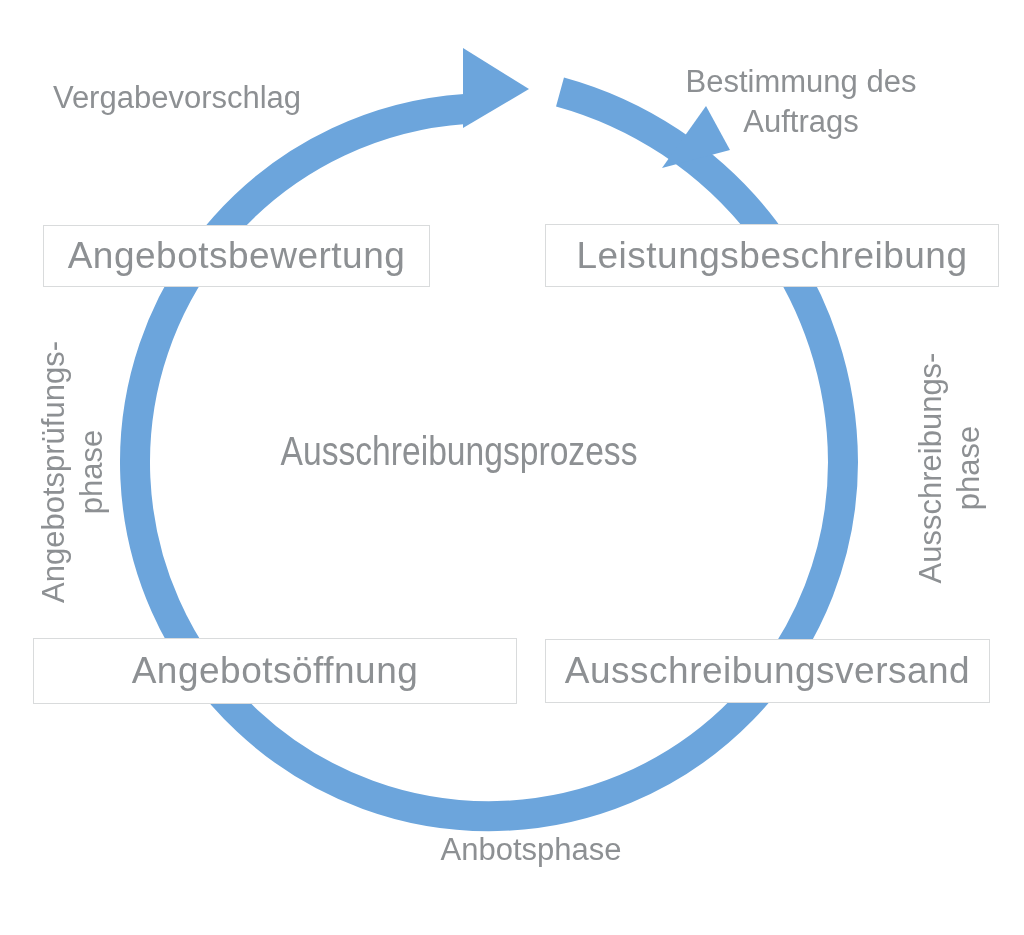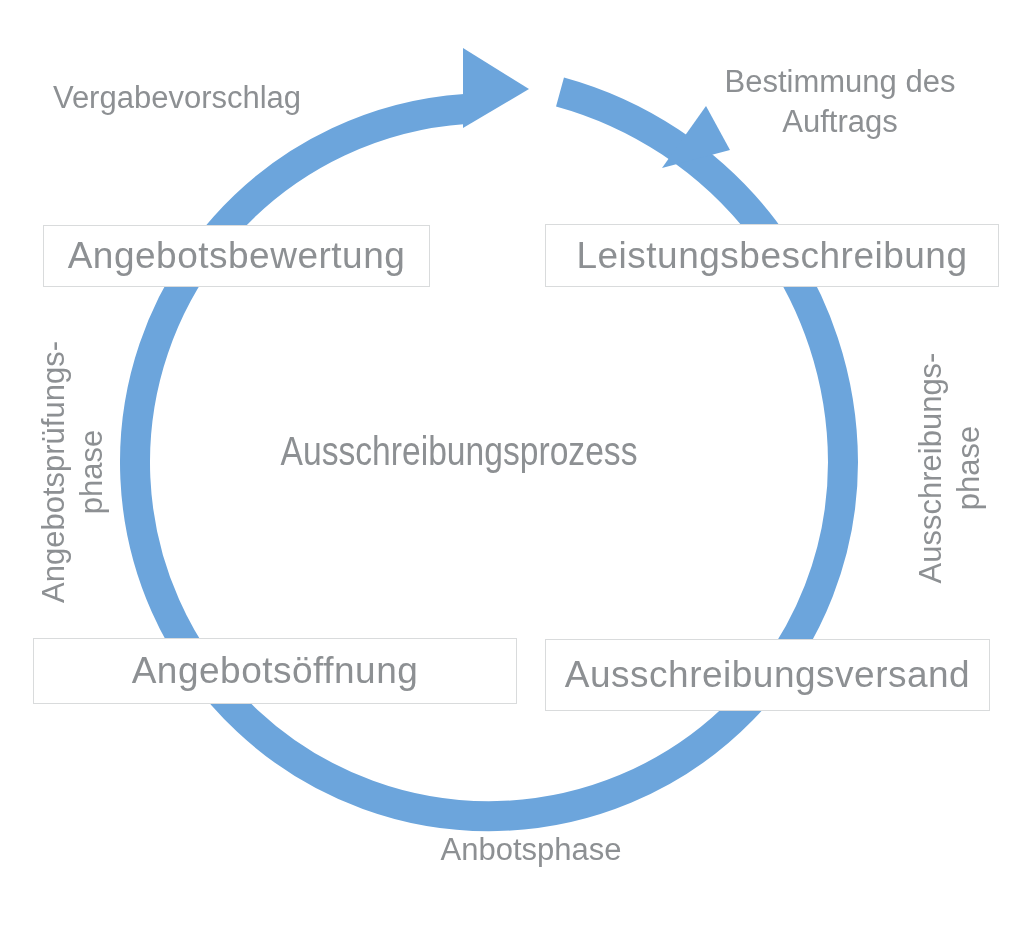--- a/index.html
+++ b/index.html
@@ -41,21 +41,21 @@
     justify-content: center;
     color: var(--text);
     font-size: 37px;
     letter-spacing: 0.5px;
     white-space: nowrap;
     z-index: 3;
   }
   .box-tl { left: 43px;  top: 225px; width: 387px; height: 62px; }
   .box-tr { left: 545px; top: 224px; width: 454px; height: 63px; }
   .box-bl { left: 33px;  top: 638px; width: 484px; height: 66px; }
-  .box-br { left: 545px; top: 639px; width: 445px; height: 72px; }
+  .box-br { left: 545px; top: 639px; width: 445px; height: 64px; }
 
   .center-title {
     position: absolute;
     left: 459px; top: 420px;
     transform: translateX(-50%);
     color: var(--text);
     font-size: 41px;
     line-height: 62px;
     white-space: nowrap;
     z-index: 2;
@@ -69,21 +69,21 @@
   .annotation {
     position: absolute;
     color: var(--text);
     font-size: 31px;
     line-height: 40px;
     text-align: center;
     white-space: nowrap;
     z-index: 2;
   }
   .ann-vergabe   { left: 177px; top: 78px;  transform: translateX(-50%); }
-  .ann-bestimmung{ left: 840px; top: 62px;  transform: translateX(-50%); }
+  .ann-bestimmung{ left: 801px; top: 62px;  transform: translateX(-50%); }
   .ann-anbots    { left: 489px; top: 830px; transform: translateX(-50%); margin-left: 42px; }
   .ann-rot-left  { left: 73px;  top: 472px; transform: translate(-50%,-50%) rotate(-90deg); line-height: 38px; }
   .ann-rot-right { left: 950px; top: 468px; transform: translate(-50%,-50%) rotate(-90deg); line-height: 38px; }
   .annotation .line { display: block; }
 </style>
 </head>
 <body>
 
 <div class="stage">
 

